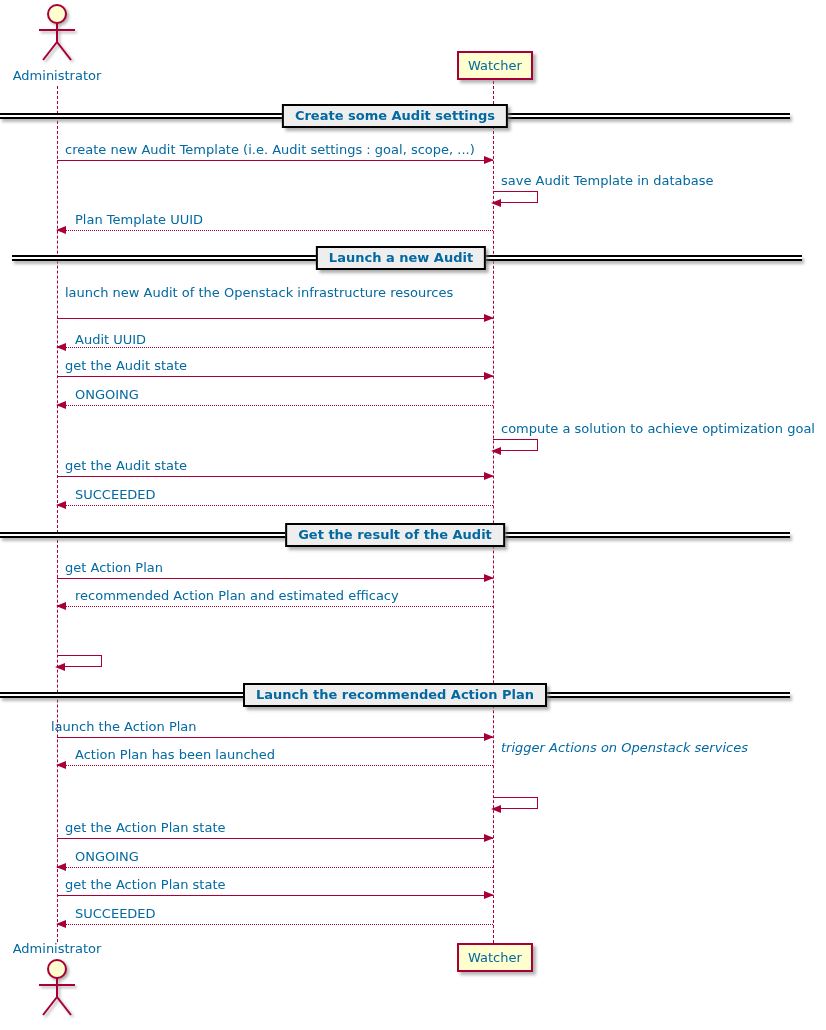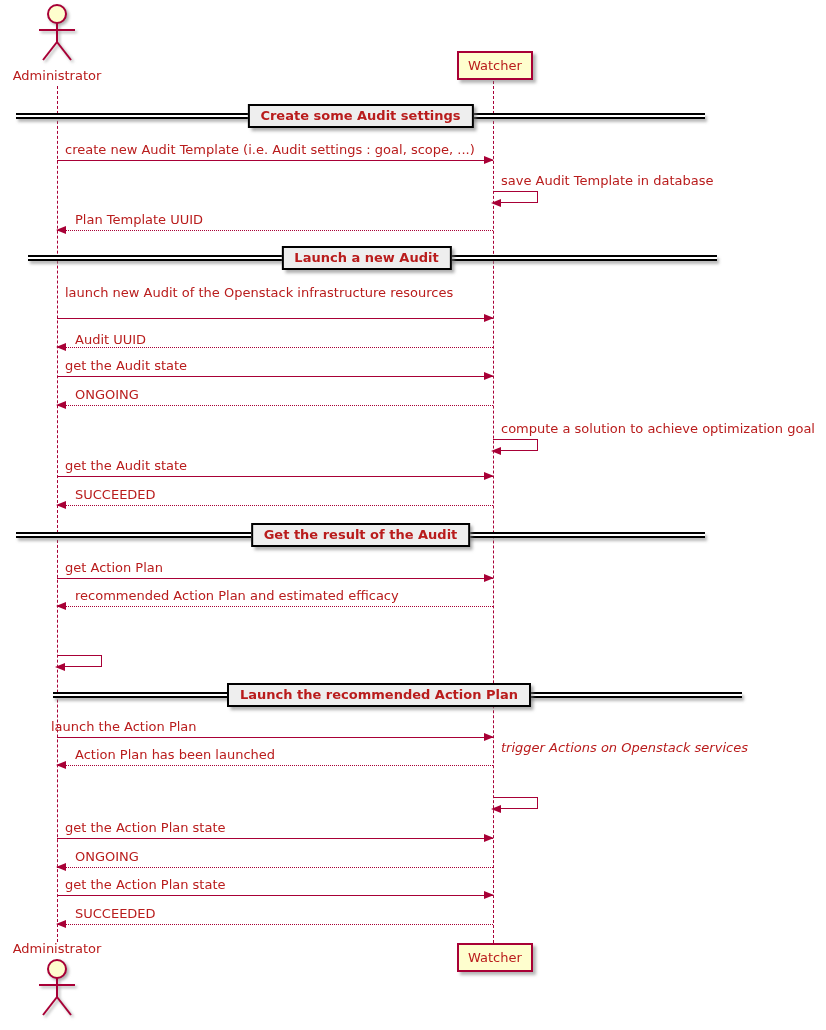--- a/index.html
+++ b/index.html
@@ -1,28 +1,28 @@
 <!DOCTYPE html>
 <html><head>
 <meta charset="utf-8">
 <style>
   html,body{margin:0;padding:0;background:#ffffff;}
   #canvas{
     position:relative;width:826px;height:1030px;overflow:hidden;
-    font-family:"DejaVu Sans", sans-serif;font-size:13px;color:#b91c1c;background:#fff;
+    font-family:"DejaVu Sans", sans-serif;font-size:13px;color:#0369a1;background:#fff;
   }
   .lifeline{position:absolute;width:0;border-left:1px dashed #A80036;}
   .participant{
     position:absolute;background:#FEFECE;border:2px solid #A80036;
     padding:4px 9px;line-height:17px;white-space:nowrap;
     box-shadow:3px 3px 3px rgba(120,120,120,.55);
   }
   .actor-label{position:absolute;left:0;width:114px;text-align:center;white-space:nowrap;}
   .actor-figure{position:absolute;filter:drop-shadow(2.5px 2.5px 1.5px rgba(120,120,120,.6));}
-  .divider{position:absolute;left:16px;width:689px;}
+  .divider{position:absolute;left:0;width:790px;}
   .divider-lines{
     height:2px;border-top:2px solid #000;border-bottom:2px solid #000;background:#fff;
     box-shadow:2px 3px 3px rgba(140,140,140,.6);
   }
   .divider-label{
     position:absolute;left:50%;top:-9px;transform:translateX(-50%);
     background:#EEEEEE;border:2px solid #000;padding:2px 11px;
     font-weight:bold;white-space:nowrap;line-height:16px;
     box-shadow:3px 3px 3px rgba(120,120,120,.6);
   }
@@ -60,21 +60,21 @@
     <div class="divider-label">Create some Audit settings</div>
   </div>
   <div class="divider" style="top:255px;padding-left:12px;">
     <div class="divider-lines"></div>
     <div class="divider-label">Launch a new Audit</div>
   </div>
   <div class="divider" style="top:532px;">
     <div class="divider-lines"></div>
     <div class="divider-label">Get the result of the Audit</div>
   </div>
-  <div class="divider" style="top:692px;padding-left:37px;">
+  <div class="divider" style="top:692px;">
     <div class="divider-lines"></div>
     <div class="divider-label">Launch the recommended Action Plan</div>
   </div>
 
   <div class="actor-label" style="top:941px;">Administrator</div>
   <svg class="actor-figure" style="left:31px;top:958px;" width="52" height="60" viewBox="0 0 52 60">
     <circle cx="26" cy="11" r="9" fill="#FEFECE" stroke="#A80036" stroke-width="2"></circle>
     <line x1="26" y1="20" x2="26" y2="39" stroke="#A80036" stroke-width="2"></line>
     <line x1="8" y1="27" x2="44" y2="27" stroke="#A80036" stroke-width="2"></line>
     <line x1="26" y1="39" x2="12" y2="57" stroke="#A80036" stroke-width="2"></line>

